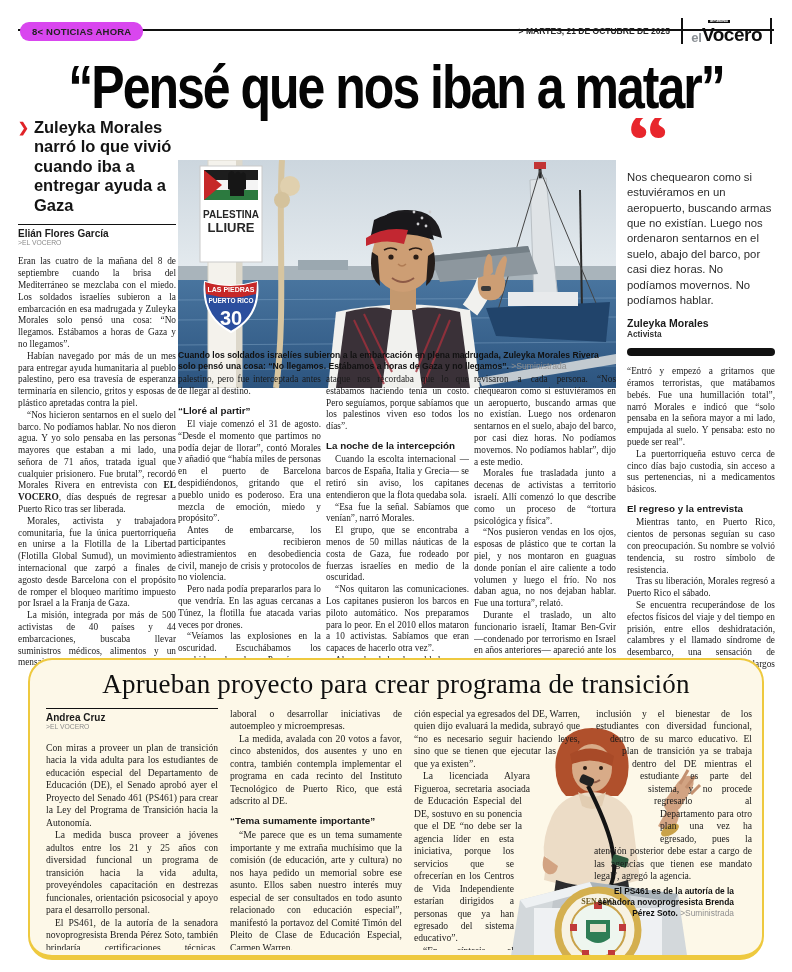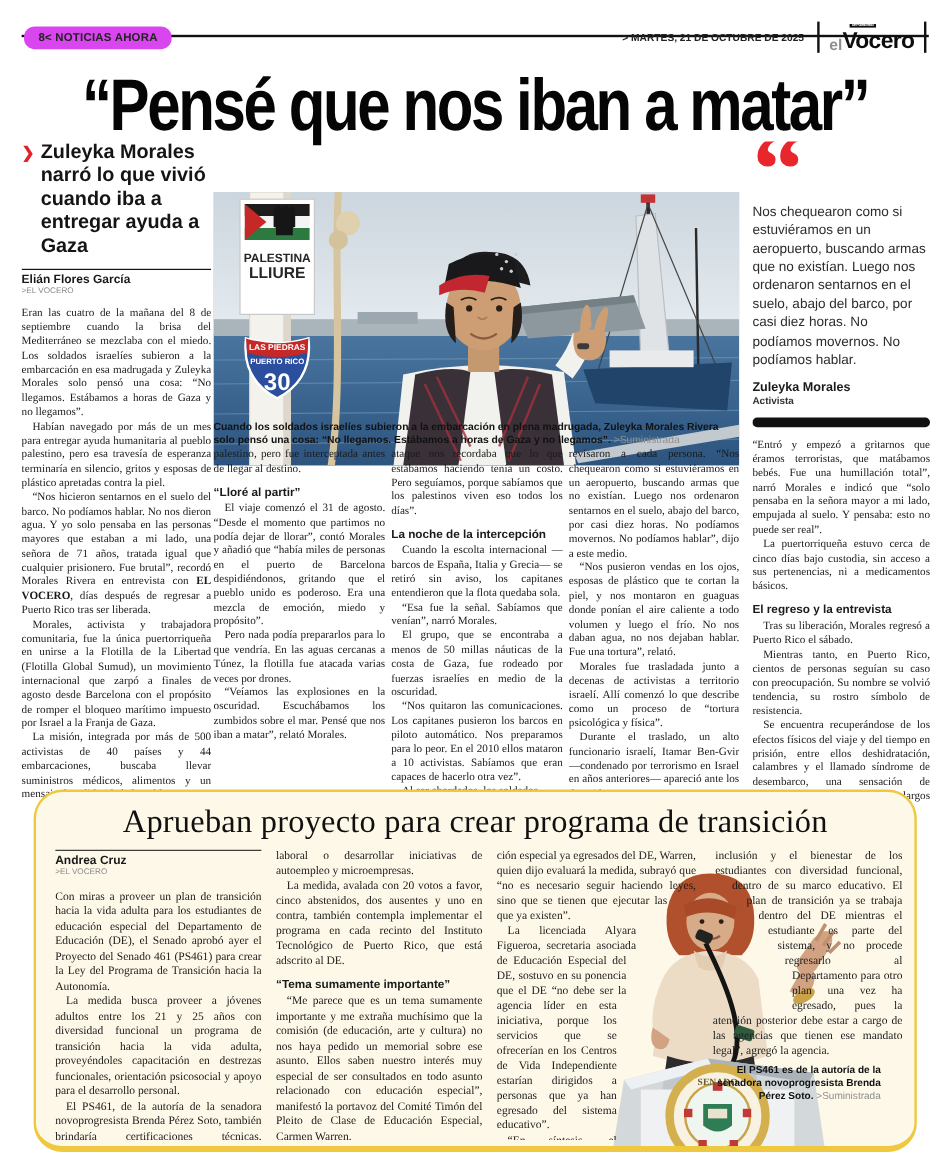--- a/index.html
+++ b/index.html
@@ -218,54 +218,55 @@
 </div>
 <div class="photo-caption">
   <span>Cuando los soldados israelíes subieron a la embarcación en plena madrugada, Zuleyka Morales Rivera solo pensó una cosa: “No llegamos. Estábamos a horas de Gaza y no llegamos”.</span>
   <span class="credit">&gt;Suministrada</span>
 </div>
 
 <div class="col col-m1 serif">
   <p class="noind">palestino, pero fue interceptada antes de llegar al destino.</p>
   <div class="subhead">“Lloré al partir”</div>
   <p>El viaje comenzó el 31 de agosto. “Desde el momento que partimos no podía dejar de llorar”, contó Morales y añadió que “había miles de personas en el puerto de Barcelona despidiéndonos, gritando que el pueblo unido es poderoso. Era una mezcla de emoción, miedo y propósito”.</p>
+  <p>Antes de embarcarse, los participantes recibieron adiestramientos en desobediencia civil, manejo de crisis y protocolos de no violencia.</p>
   <p>Pero nada podía prepararlos para lo que vendría. En las aguas cercanas a Túnez, la flotilla fue atacada varias veces por drones.</p>
   <p>“Veíamos las explosiones en la oscuridad. Escuchábamos los zumbidos sobre el mar. Pensé que nos iban a matar”, relató Morales.</p>
 
 </div>
 
 <div class="col col-m2 serif">
   <p class="noind">ataque nos recordaba que lo que estábamos haciendo tenía un costo. Pero seguíamos, porque sabíamos que los palestinos viven eso todos los días”.</p>
   <div class="subhead">La noche de la intercepción</div>
   <p>Cuando la escolta internacional —barcos de España, Italia y Grecia— se retiró sin aviso, los capitanes entendieron que la flota quedaba sola.</p>
   <p>“Esa fue la señal. Sabíamos que venían”, narró Morales.</p>
   <p>El grupo, que se encontraba a menos de 50 millas náuticas de la costa de Gaza, fue rodeado por fuerzas israelíes en medio de la oscuridad.</p>
   <p>“Nos quitaron las comunicaciones. Los capitanes pusieron los barcos en piloto automático. Nos preparamos para lo peor. En el 2010 ellos mataron a 10 activistas. Sabíamos que eran capaces de hacerlo otra vez”.</p>
   <p>Al ser abordados, los soldados</p>
 </div>
 
 <div class="col col-m3 serif">
   <p class="noind">revisaron a cada persona. “Nos chequearon como si estuviéramos en un aeropuerto, buscando armas que no existían. Luego nos ordenaron sentarnos en el suelo, abajo del barco, por casi diez horas. No podíamos movernos. No podíamos hablar”, dijo a este medio.</p>
+  <p>Morales fue trasladada junto a decenas de activistas a territorio israelí. Allí comenzó lo que describe como un proceso de “tortura psicológica y física”.</p>
   <p>“Nos pusieron vendas en los ojos, esposas de plástico que te cortan la piel, y nos montaron en guaguas donde ponían el aire caliente a todo volumen y luego el frío. No nos daban agua, no nos dejaban hablar. Fue una tortura”, relató.</p>
-  <p>Morales fue trasladada junto a decenas de activistas a territorio israelí. Allí comenzó lo que describe como un proceso de “tortura psicológica y física”.</p>
   <p>Durante el traslado, un alto funcionario israelí, Itamar Ben-Gvir —condenado por terrorismo en Israel en años anteriores— apareció ante los detenidos.</p>
 </div>
 
 <div class="col col-right">
   <div class="bigquote">“</div>
   <div class="pullquote">Nos chequearon como si estuviéramos en un aeropuerto, buscando armas que no existían. Luego nos ordenaron sentarnos en el suelo, abajo del barco, por casi diez horas. No podíamos movernos. No podíamos hablar.</div>
   <div class="pq-name">Zuleyka Morales</div>
   <div class="pq-role">Activista</div>
   <div class="blackbar"></div>
   <div class="serif">
     <p class="noind">“Entró y empezó a gritarnos que éramos terroristas, que matábamos bebés. Fue una humillación total”, narró Morales e indicó que “solo pensaba en la señora mayor a mi lado, empujada al suelo. Y pensaba: esto no puede ser real”.</p>
     <p>La puertorriqueña estuvo cerca de cinco días bajo custodia, sin acceso a sus pertenencias, ni a medicamentos básicos.</p>
     <div class="subhead">El regreso y la entrevista</div>
+    <p>Mientras tanto, en Puerto Rico, cientos de personas seguían su caso con preocupación. Su nombre se volvió tendencia, su rostro símbolo de resistencia.</p>
     <p>Tras su liberación, Morales regresó a Puerto Rico el sábado.</p>
-    <p>Mientras tanto, en Puerto Rico, cientos de personas seguían su caso con preocupación. Su nombre se volvió tendencia, su rostro símbolo de resistencia.</p>
     <p>Se encuentra recuperándose de los efectos físicos del viaje y del tiempo en prisión, entre ellos deshidratación, calambres y el llamado síndrome de desembarco, una sensación de movimiento constante tras largos periodos en el mar.</p>
 
   </div>
 </div>
 
 <div class="t-box">
   <div class="t-title">Aprueban proyecto para crear programa de transición</div>
 
   <div class="senator-wrap">
     <svg width="256" height="238" viewBox="0 0 256 238">

